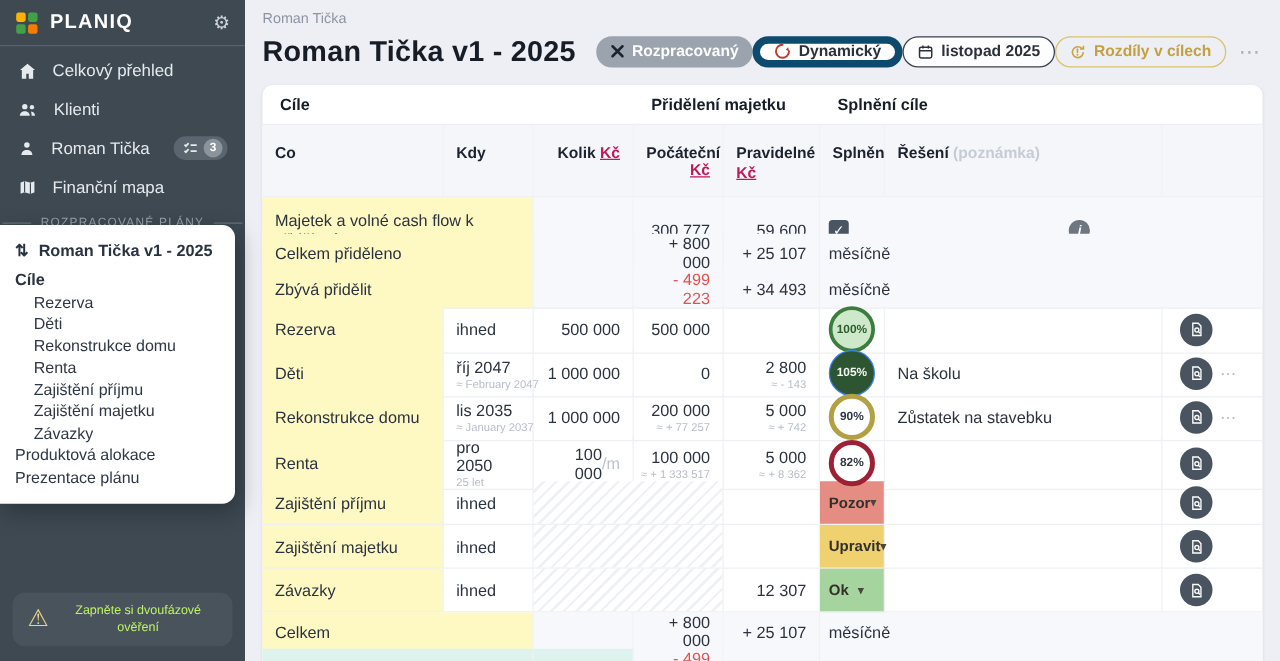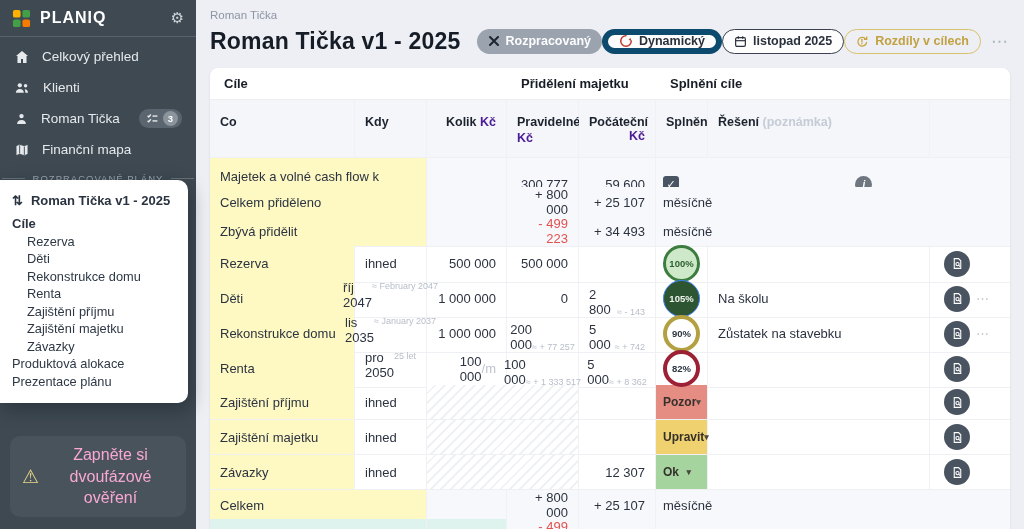--- a/index.html
+++ b/index.html
@@ -20,21 +20,21 @@
   .section-label .line { flex:1; height:1px; background:rgba(255,255,255,.22); }
   .section-label .txt { font-size:9.5px; letter-spacing:1px; color:#98a2ab; white-space:nowrap; }
   .plan-panel { position:absolute; top:180px; left:0; width:188px; background:#fff; border-radius:0 10px 10px 0; box-shadow:3px 6px 18px rgba(10,16,22,.35); padding:9px 0 12px; color:#2a3340; }
   .plan-title { display:flex; align-items:center; gap:8px; padding:4px 12px 6px; font-size:13px; font-weight:bold; }
   .plan-title .sort-glyph { font-size:13px; }
   .plan-cile { padding:2px 12px; font-size:13px; font-weight:bold; }
   .plan-item { padding:1.5px 12px 1.5px 27px; font-size:12.8px; line-height:14.5px; color:#2e3845; cursor:pointer; }
   .plan-item.lv0 { padding-left:12px; }
   .warn-card { position:absolute; left:10px; right:10px; bottom:12px; background:#49535c; border-radius:10px; display:flex; align-items:center; gap:8px; padding:8px 12px; cursor:pointer; }
   .warn-icon { color:#e8d48b; font-size:19px; line-height:1; }
-  .warn-text { flex:1; text-align:center; font-size:16px; line-height:1.35; color:#f9a8d4; }
+  .warn-text { flex:1; text-align:center; font-size:10px; line-height:1.35; color:#bef264; }
 
   
   .main { flex:1; padding:8px 14px 0; position:relative; }
   .breadcrumb { font-size:11.5px; color:#8d95a3; line-height:14px; }
   .title-row { display:flex; align-items:center; margin-top:2px; height:34px; }
   .page-title { font-size:23px; font-weight:800; color:#171d27; letter-spacing:.2px; }
   .chips { display:flex; align-items:center; margin-left:16px; }
   .chip { display:flex; align-items:center; gap:6px; height:25px; padding:0 11px; border-radius:13px; font-size:12.5px; font-weight:600; cursor:pointer; white-space:nowrap; }
   .chip-dark { background:#9ba4ae; color:#fdfdfe; }
   .chip-outline { background:#fdfdfe; border:6px solid #0c4a6e; color:#2a313c; }
@@ -45,29 +45,29 @@
   
   .card { margin-top:10px; width:800px; background:#fff; border-radius:8px 8px 0 0; box-shadow:0 1px 3px rgba(20,28,40,.08); }
   .trow { display:grid; grid-template-columns:145px 72px 80px 72px 77px 52px 222px 80px; }
   .cell { display:flex; align-items:center; padding:0 10px; border-right:1px solid #f0f1f5; border-bottom:1px solid #eef0f3; font-size:13px; color:#2b3340; overflow:visible; }
   .cell:last-child { border-right:none; }
   .ghead { height:32px; }
   .gh { display:flex; align-items:center; padding:0 14px; font-size:13px; font-weight:bold; color:#171d27; border-bottom:1px solid #eceef2; }
   .chead { height:58px; background:#f4f6fa; }
   .chead .cell { align-items:flex-start; padding-top:15px; font-size:12.5px; font-weight:bold; color:#1c232e; background:#f4f6fa; }
   .chead .cell.r { justify-content:flex-end; text-align:right; display:block; }
-  .unit { color:#4c1d95; font-weight:600; }
+  .unit { color:#be185d; font-weight:600;text-decoration:underline; }
   .unit.block { display:block; text-align:left; margin-top:2px; }
   .hint { color:#c6ccd6; font-weight:600; }
   .sum { height:29px; }
   .sum .cell { background:#f7f8fb; }
   .goal { height:35px; }
   .cell.co { background:#fef9c3; font-weight:400; }
   .cell.num { justify-content:flex-end; text-align:right; }
-  .cell.colstack { justify-content:center; align-items:flex-end; }
+  .cell.colstack { flex-direction:column; justify-content:center; align-items:flex-end; }
   .cell.colstack.left { align-items:flex-start; }
   .sub { font-size:9px; color:#b7bec9; line-height:10px; margin-top:1px; white-space:nowrap; }
   .neg { color:#e0524e; }
   .suffix { color:#bcc3ce; }
   .note-cell { grid-column:6/9; justify-content:flex-start; padding-left:7px; }
   .teal1 { background:#def2ee !important; }
 
   .cb { width:16px; height:16px; background:#4a5563; border-radius:3px; color:#fff; font-size:11px; display:flex; align-items:center; justify-content:center; margin-right:8px; cursor:pointer; }
   .cb-label { font-size:13px; color:#2b3340;margin-top:37px; }
   .info-ic { width:17px; height:17px; border-radius:50%; background:#6e7680; color:#fff; font-size:10px; font-weight:bold; font-style:italic; display:flex; align-items:center; justify-content:center; margin-left:18px; cursor:pointer; }
@@ -218,22 +218,22 @@
     <div class="trow ghead">
       <div class="gh" style="grid-column:1/4">Cíle</div>
       <div class="gh" style="grid-column:4/6">Přidělení majetku</div>
       <div class="gh" style="grid-column:6/9">Splnění cíle</div>
     </div>
 
     <div class="trow chead">
       <div class="cell">Co</div>
       <div class="cell">Kdy</div>
       <div class="cell r"><span>Kolik</span> <span class="unit">Kč</span></div>
+      <div class="cell r"><span>Počáteční</span> <span class="unit">Kč</span></div>
       <div class="cell r"><span>Pravidelné</span><span class="unit block">Kč</span></div>
-      <div class="cell r"><span>Počáteční</span> <span class="unit">Kč</span></div>
       <div class="cell">Splnění</div>
       <div class="cell"><span>Řešení</span>&nbsp;<span class="hint">(poznámka)</span></div>
       <div class="cell"></div>
     </div>
 
     <div class="trow sum">
       <div class="cell co" style="grid-column:1/3">Majetek a volné cash flow k přidělení</div>
       <div class="cell"></div>
       <div class="cell num">300 777</div>
       <div class="cell num">59 600</div>

